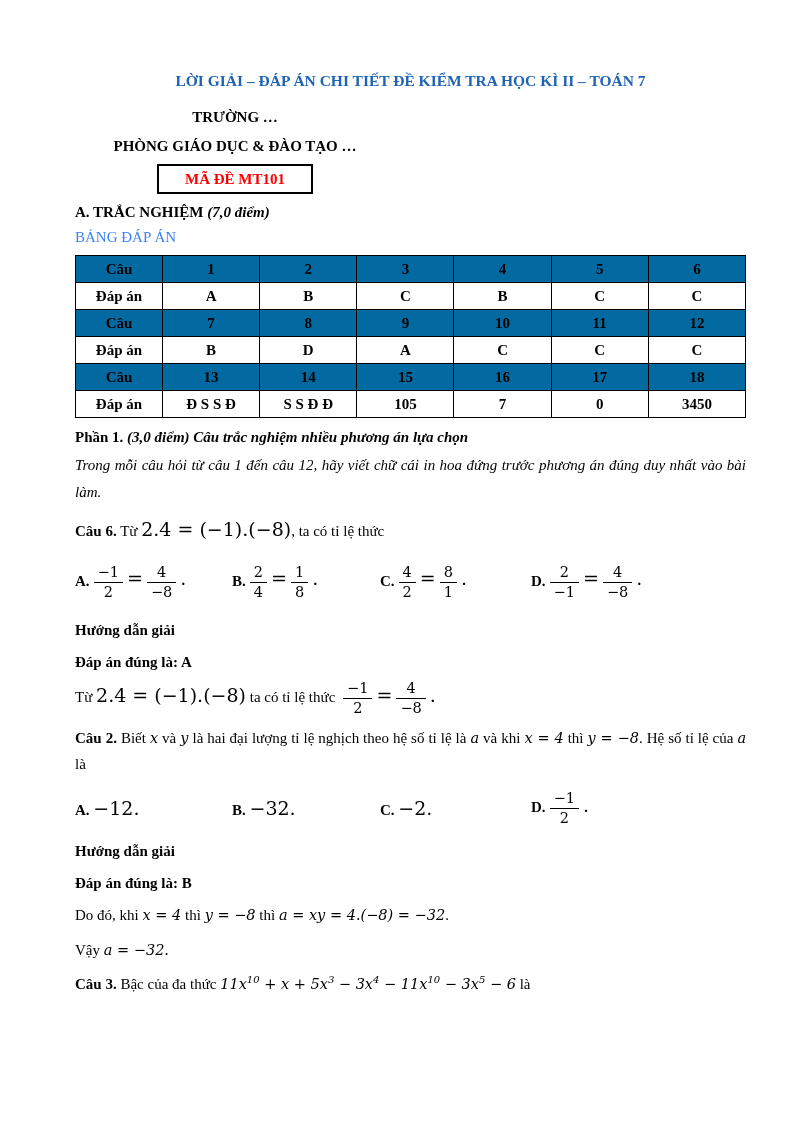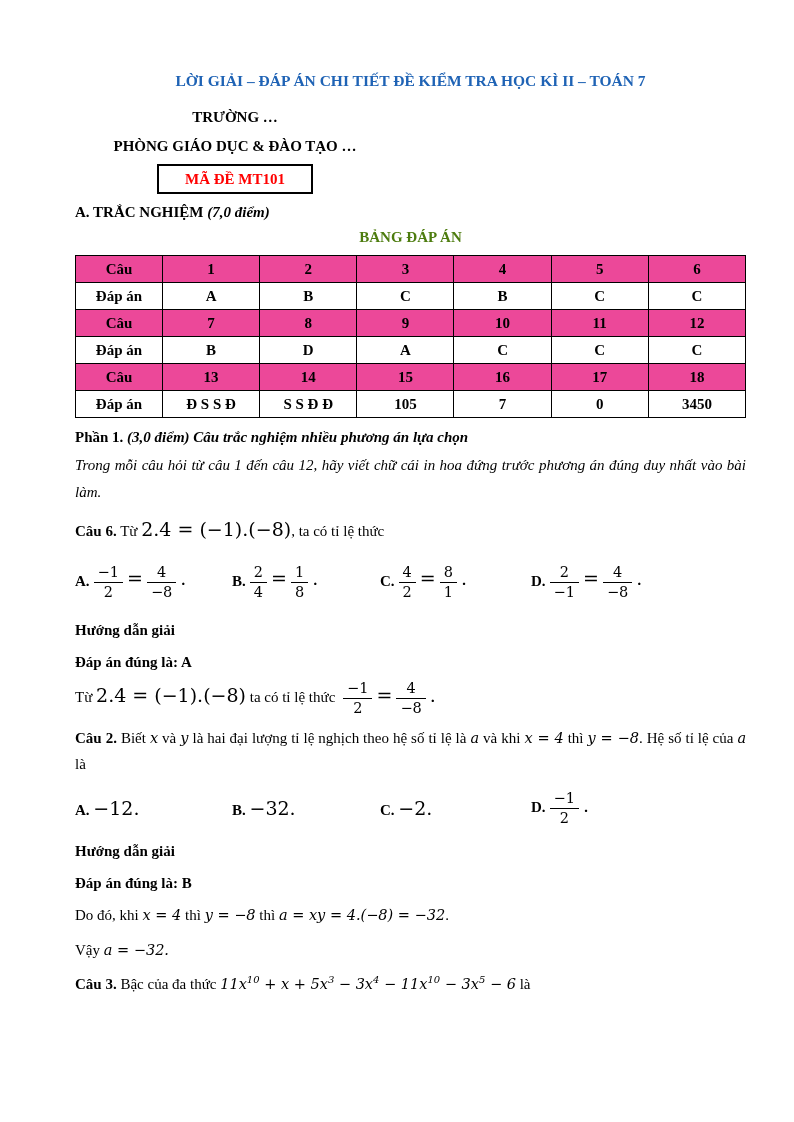--- a/index.html
+++ b/index.html
@@ -20,27 +20,27 @@
   .hcol-right{flex:1;text-align:center;}
   .hline{line-height:29px;}
   .hline.bold{font-weight:bold;}
   .hline.ital{font-style:italic;}
   .code-box{
     display:inline-block;border:2px solid #000;color:#ff0000;
     font-weight:bold;padding:2px 26px;margin-top:3px;line-height:22px;
   }
   .section-a{font-weight:bold;margin:10px 0 4px 0;}
   .section-a .pts{font-style:italic;}
-  .table-title{color:#4d7c0f;font-weight:bold;text-align:center;margin:8px 0 9px 0;}
+  .table-title{color:#3b82f6;font-weight:normal;margin:8px 0 9px 0;}
   table.answers{border-collapse:collapse;width:100%;table-layout:fixed;}
   table.answers td{
     border:1.4px solid #000;text-align:center;font-weight:bold;
     height:26px;font-size:15px;padding:0 2px;
   }
-  table.answers tr.hd td{background:#ec4899;}
+  table.answers tr.hd td{background:#0369a1;}
   .para{margin:8px 0;line-height:1.75;}
   .just{text-align:justify;}
   .hdg{font-weight:bold;margin:9px 0 5px 0;line-height:1.5;}
   .mn{font-family:"DejaVu Serif",serif;font-size:19px;margin-top:32px;}
   .mi{font-family:"DejaVu Serif",serif;font-style:italic;font-size:14.5px;}
   sup{font-size:10px;line-height:0;}
   .frac{
     display:inline-block;text-align:center;vertical-align:middle;
     font-family:"DejaVu Serif",serif;font-size:14.5px;line-height:1.15;
     margin:0 4px;

